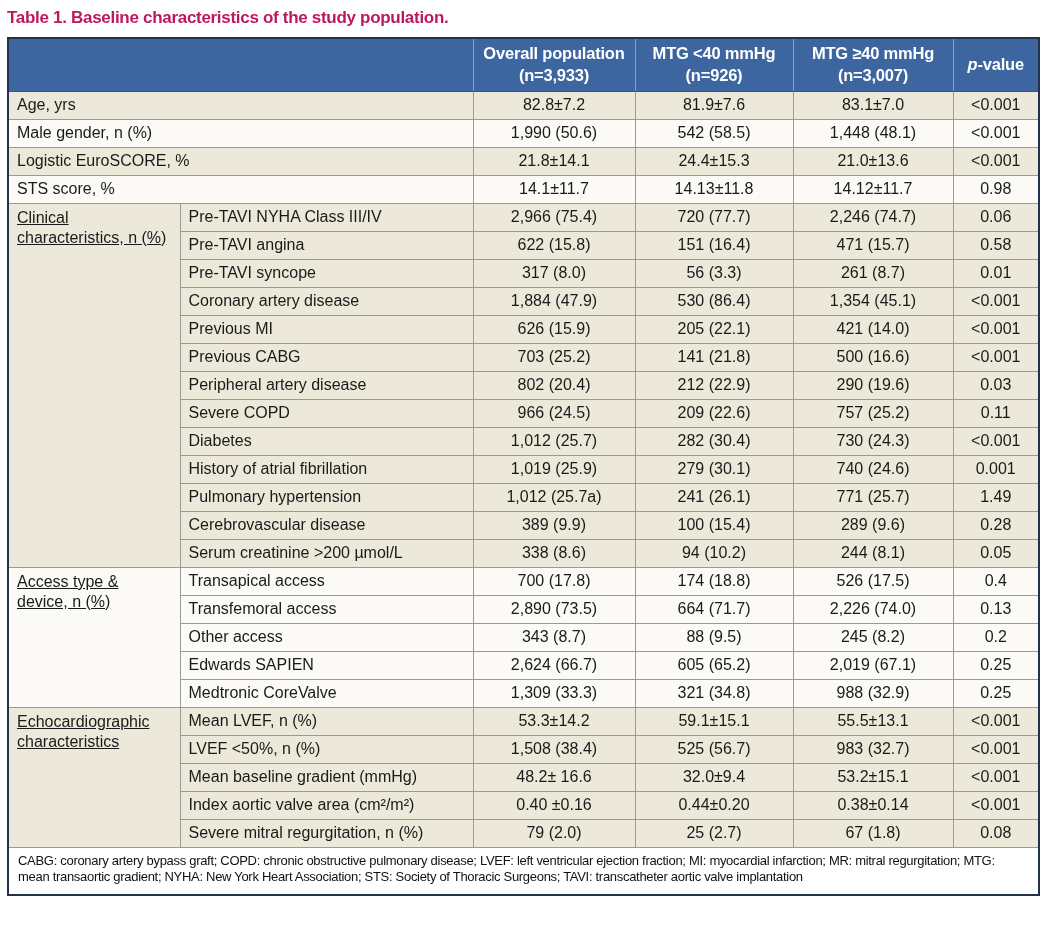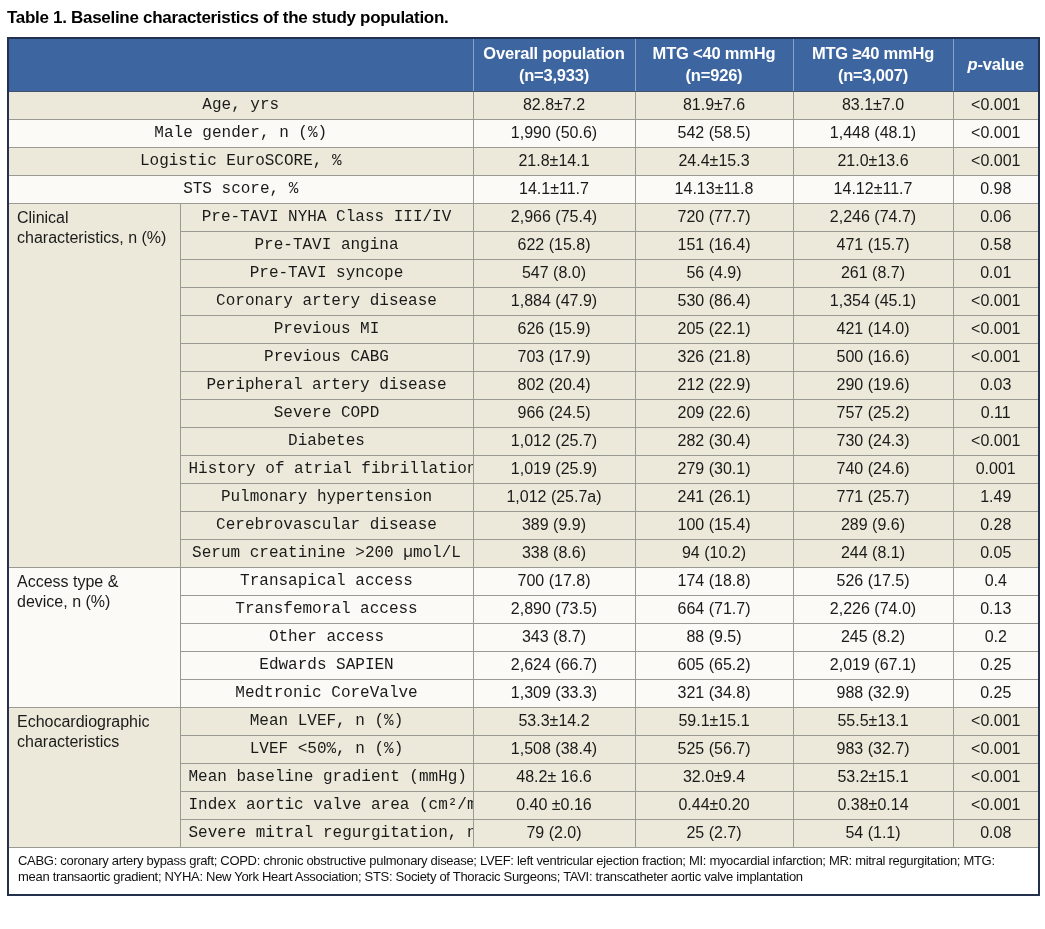--- a/index.html
+++ b/index.html
@@ -8,45 +8,45 @@
     --row-beige:#EDE9DA;
     --row-white:#FBFAF6;
     --grid:#9A9A94;
     --outer-border:#23304E;
     --body-text:#1A1A1A;
   }
   *{box-sizing:border-box;}
   html,body{margin:0;padding:0;background:#ffffff;font-family:"Liberation Sans",sans-serif;}
   .page{width:1045px;padding:5px 7px 0 7px;}
   .table-title{
-    font-weight:bold;font-size:17px;letter-spacing:-0.3px;color:#000000;
+    font-weight:bold;font-size:17px;letter-spacing:-0.3px;color:#be185d;
     margin:3px 0 9px 0;
   }
   table.baseline-table{
     border-collapse:collapse;width:1031px;table-layout:fixed;
     border:2px solid var(--outer-border);
   }
   thead th{
     background:var(--header-bg);color:#fff;font-size:16.5px;font-weight:bold;
     text-align:center;vertical-align:middle;height:53px;line-height:1.3;
     letter-spacing:-0.2px;border-left:1px solid var(--header-divider);
     border-bottom:1px solid #44506e;padding:2px;
   }
   thead th:first-child{border-left:none;}
   thead th .hl{display:block;}
   thead th i{font-style:italic;}
   tbody td{
     border:1px solid var(--grid);font-size:16px;height:28px;
     padding:1px 8px;color:var(--body-text);vertical-align:middle;
     overflow:hidden;white-space:nowrap;
   }
-  td.label,td.sublabel{text-align:center;font-family:Liberation Mono, monospace;}
+  td.label,td.sublabel{text-align:left;}
   td.group-label{
     vertical-align:top;padding-top:4px;line-height:1.25;
-    white-space:normal;text-align:left;
+    white-space:normal;text-align:left;text-decoration:underline;
   }
   td.val{text-align:center;padding:1px 4px;}
   tr.beige td{background:var(--row-beige);}
   tr.white td{background:var(--row-white);}
   tfoot td.footnote{
     background:#fff;font-size:13px;letter-spacing:-0.3px;line-height:1.27;
     padding:5px 9px 8px 9px;border-top:1px solid var(--grid);
     color:#111;white-space:normal;
   }
 </style>
@@ -122,43 +122,43 @@
         </tr>
         <tr class="beige">
           <td class="sublabel">Pre-TAVI angina</td>
           <td class="val">622 (15.8)</td>
           <td class="val">151 (16.4)</td>
           <td class="val">471 (15.7)</td>
           <td class="val">0.58</td>
         </tr>
         <tr class="beige">
           <td class="sublabel">Pre-TAVI syncope</td>
-          <td class="val">547 (8.0)</td>
-          <td class="val">56 (4.9)</td>
+          <td class="val">317 (8.0)</td>
+          <td class="val">56 (3.3)</td>
           <td class="val">261 (8.7)</td>
           <td class="val">0.01</td>
         </tr>
         <tr class="beige">
           <td class="sublabel">Coronary artery disease</td>
           <td class="val">1,884 (47.9)</td>
           <td class="val">530 (86.4)</td>
           <td class="val">1,354 (45.1)</td>
           <td class="val">&lt;0.001</td>
         </tr>
         <tr class="beige">
           <td class="sublabel">Previous MI</td>
           <td class="val">626 (15.9)</td>
           <td class="val">205 (22.1)</td>
           <td class="val">421 (14.0)</td>
           <td class="val">&lt;0.001</td>
         </tr>
         <tr class="beige">
           <td class="sublabel">Previous CABG</td>
-          <td class="val">703 (17.9)</td>
-          <td class="val">326 (21.8)</td>
+          <td class="val">703 (25.2)</td>
+          <td class="val">141 (21.8)</td>
           <td class="val">500 (16.6)</td>
           <td class="val">&lt;0.001</td>
         </tr>
         <tr class="beige">
           <td class="sublabel">Peripheral artery disease</td>
           <td class="val">802 (20.4)</td>
           <td class="val">212 (22.9)</td>
           <td class="val">290 (19.6)</td>
           <td class="val">0.03</td>
         </tr>
@@ -266,21 +266,21 @@
           <td class="sublabel">Index aortic valve area (cm²/m²)</td>
           <td class="val">0.40 ±0.16</td>
           <td class="val">0.44±0.20</td>
           <td class="val">0.38±0.14</td>
           <td class="val">&lt;0.001</td>
         </tr>
         <tr class="beige">
           <td class="sublabel">Severe mitral regurgitation, n (%)</td>
           <td class="val">79 (2.0)</td>
           <td class="val">25 (2.7)</td>
-          <td class="val">54 (1.1)</td>
+          <td class="val">67 (1.8)</td>
           <td class="val">0.08</td>
         </tr>
       </tbody>
     <tfoot>
       <tr>
         <td class="footnote" colspan="6">CABG: coronary artery bypass graft; COPD: chronic obstructive pulmonary disease; LVEF: left ventricular ejection fraction; MI: myocardial infarction; MR: mitral regurgitation; MTG: mean transaortic gradient; NYHA: New York Heart Association; STS: Society of Thoracic Surgeons; TAVI: transcatheter aortic valve implantation</td>
       </tr>
     </tfoot>
   </table>
 </div>

